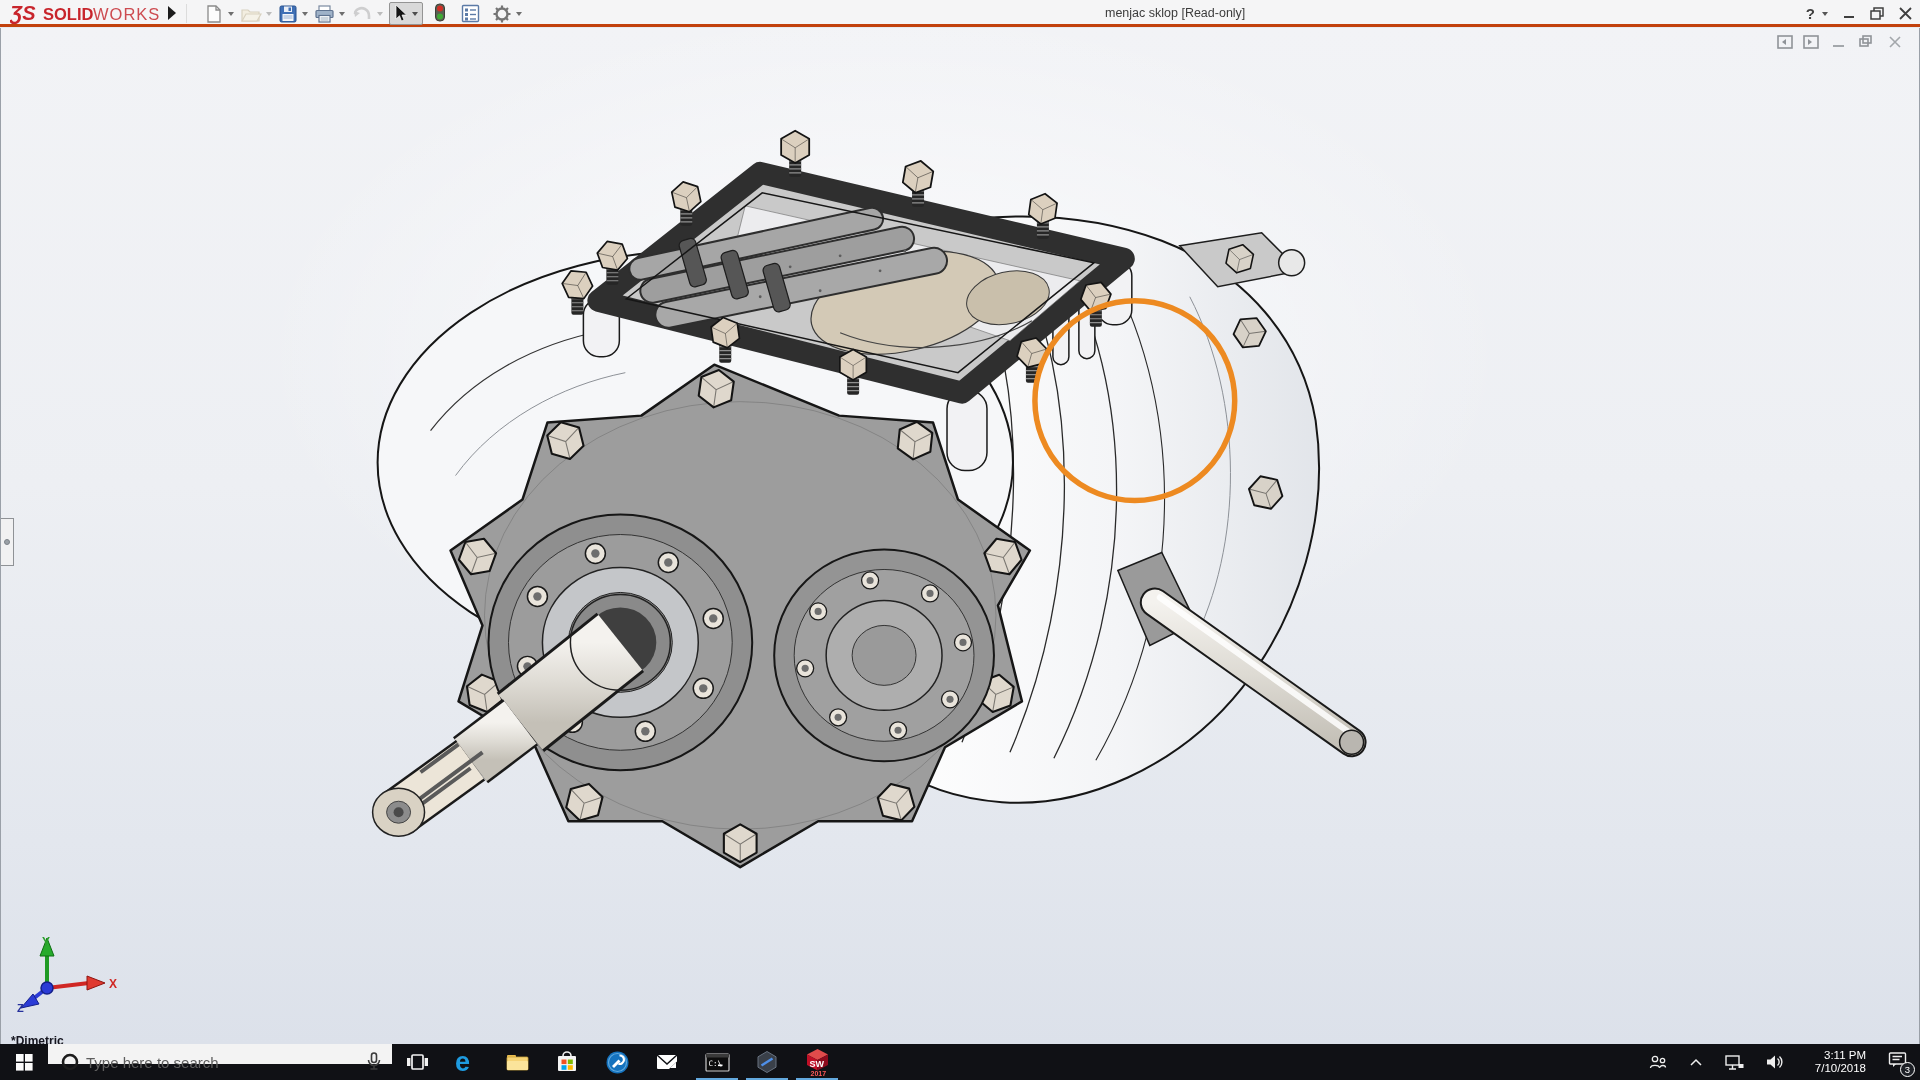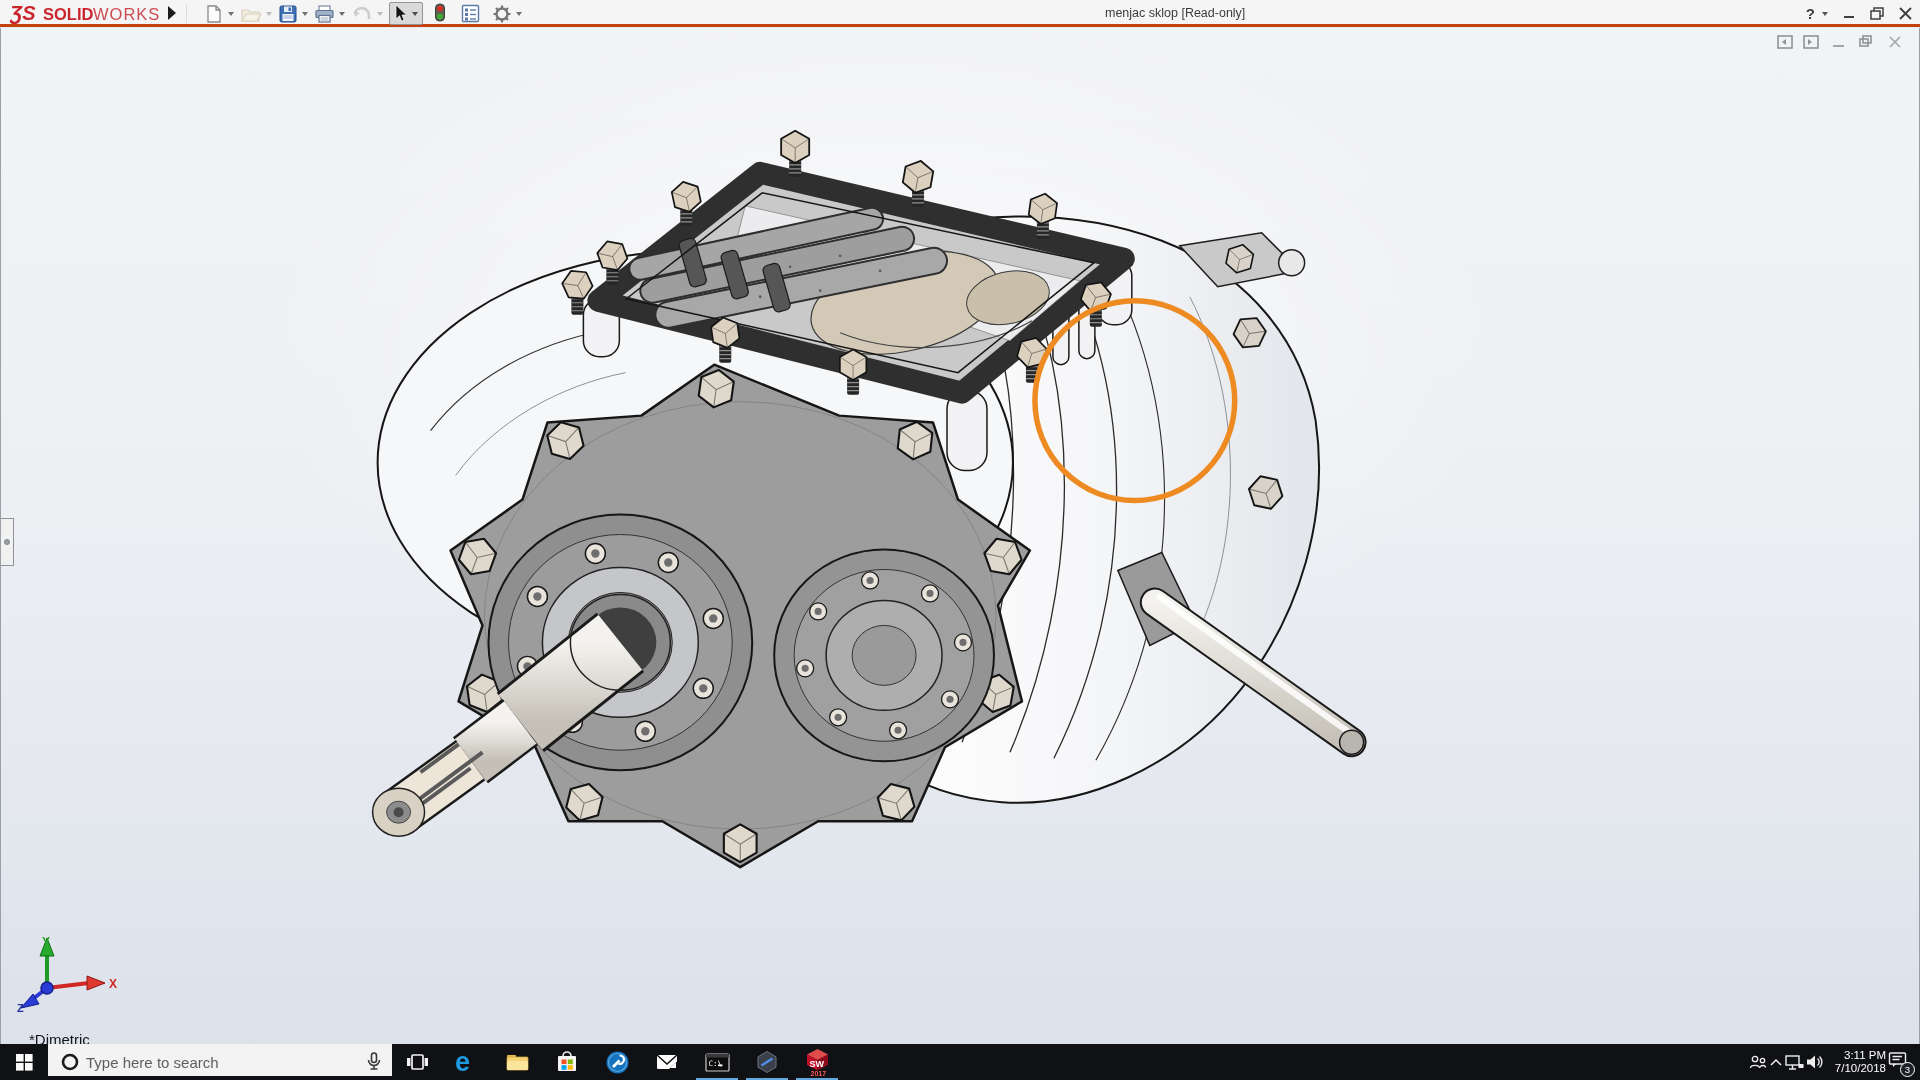--- a/index.html
+++ b/index.html
@@ -33,35 +33,35 @@
       radial-gradient(ellipse 900px 500px at 46% 32%, rgba(255,255,255,.75), rgba(255,255,255,0) 70%),
       linear-gradient(180deg,#f2f3f6 0%, #edeff3 45%, #e3e7ee 80%, #dce1ea 100%); }
   .model-svg { position:absolute; inset:0; width:100%; height:100%; }
 
   .doc-controls { position:absolute; top:6px; right:14px; }
   .left-tab { position:absolute; left:0; top:490px; width:13px; height:48px; background:#f1f1f2;
     border:1px solid #8f9296; border-left:none; display:flex; align-items:center; justify-content:center; }
   .left-tab i { width:6px; height:6px; border-radius:50%; background:#9aa0a6; border:1px solid #7c8288; }
 
   .triad { position:absolute; left:8px; bottom:32px; }
-  .view-label { position:absolute; left:28px; bottom:-4px; font-size:15px; font-weight:normal; color:#15151f; }
+  .view-label { position:absolute; left:10px; bottom:-4px; font-size:12px; font-weight:bold; color:#15151f; }
 
   
   .taskbar { position:absolute; left:0; bottom:0; width:1920px; height:36px; background:#101115; }
   .start { position:absolute; left:0; top:0; width:48px; height:36px; display:flex; align-items:center; justify-content:center; }
-  .search { position:absolute; left:48px; top:0; width:344px; height:32px; background:#f3f3f3; display:flex; align-items:center; }
+  .search { position:absolute; left:48px; top:0; width:344px; height:20px; background:#f3f3f3; display:flex; align-items:center; }
   .search input { position:absolute; left:38px; top:0; height:36px; width:270px; border:none; outline:none;
     background:transparent; font-size:15px; color:#333; font-family:"Liberation Sans",sans-serif; }
   .search input::placeholder { color:#5e5e5e; }
   .cortana { position:absolute; left:13px; top:9px; }
   .mic { position:absolute; right:10px; top:8px; }
   .appicons { position:absolute; left:392px; top:0; height:36px; display:flex; }
   .slot { width:50px; height:36px; display:flex; align-items:center; justify-content:center; position:relative; }
   .slot .runline { position:absolute; left:4px; right:4px; bottom:0; height:2px; background:#63a9de; }
-  .tray { position:absolute; right:0; top:0; height:36px; display:flex; align-items:center; gap:2px; padding-right:12px; }
+  .tray { position:absolute; right:0; top:0; height:36px; display:flex; align-items:center; gap:22px; padding-right:12px; }
   .clock { color:#fff; font-size:11.5px; line-height:13px; text-align:right; width:60px; }
   .action-wrap { position:relative; }
   .badge { position:absolute; right:-7px; bottom:-4px; width:15px; height:15px; border-radius:50%;
     background:#1d2026; border:1px solid #ffffff; color:#fff; font-size:9.5px; display:flex;
     align-items:center; justify-content:center; }
 </style>
 </head>
 <body>
 
 <div class="titlebar">

